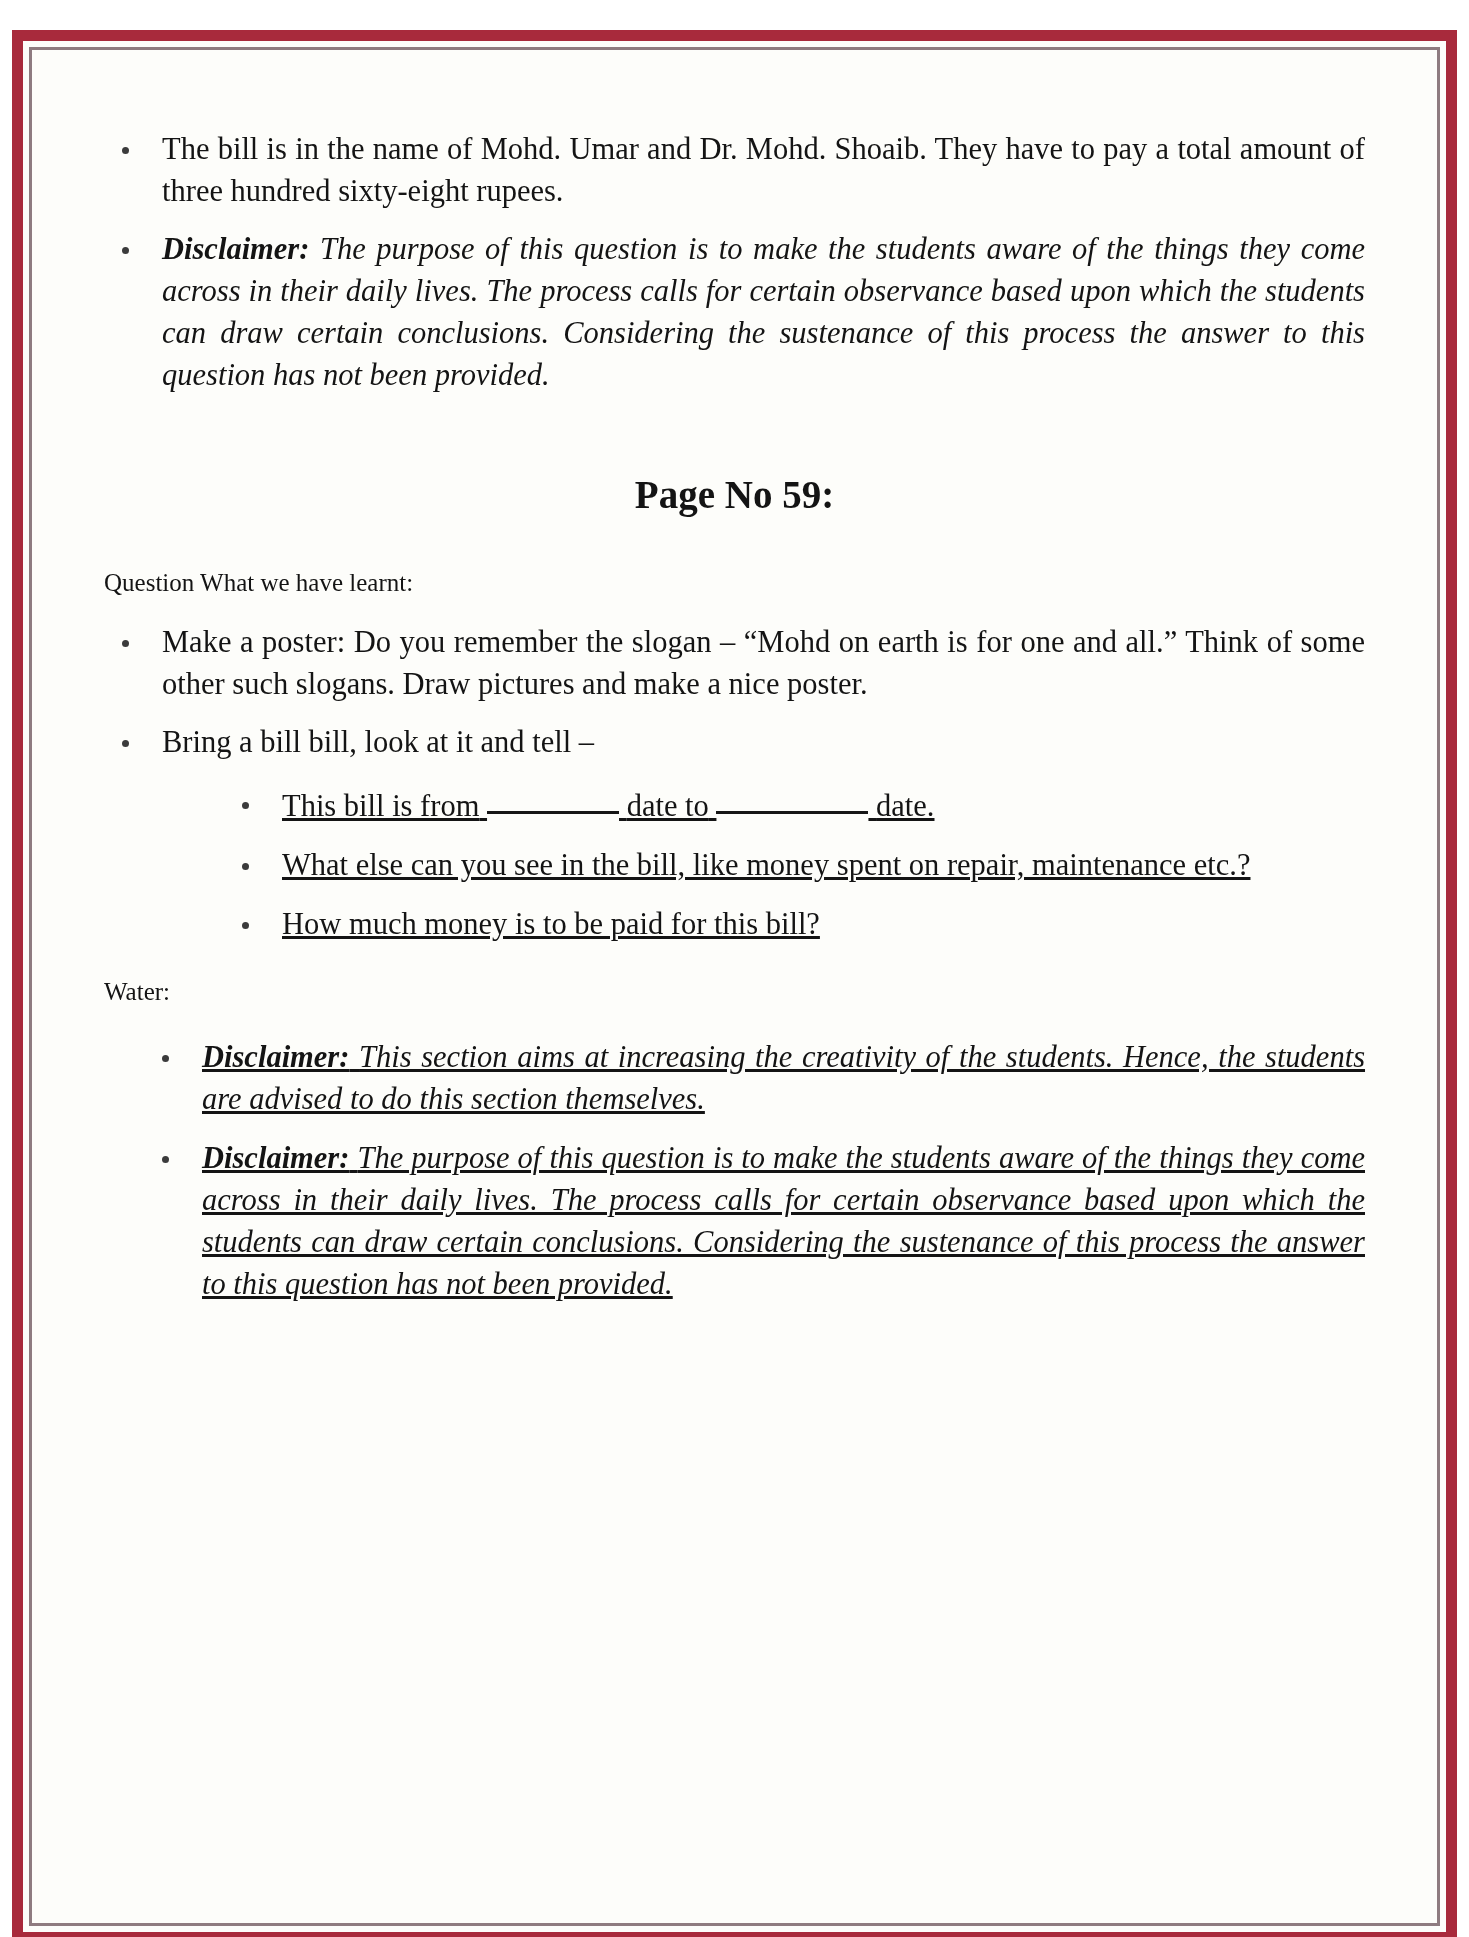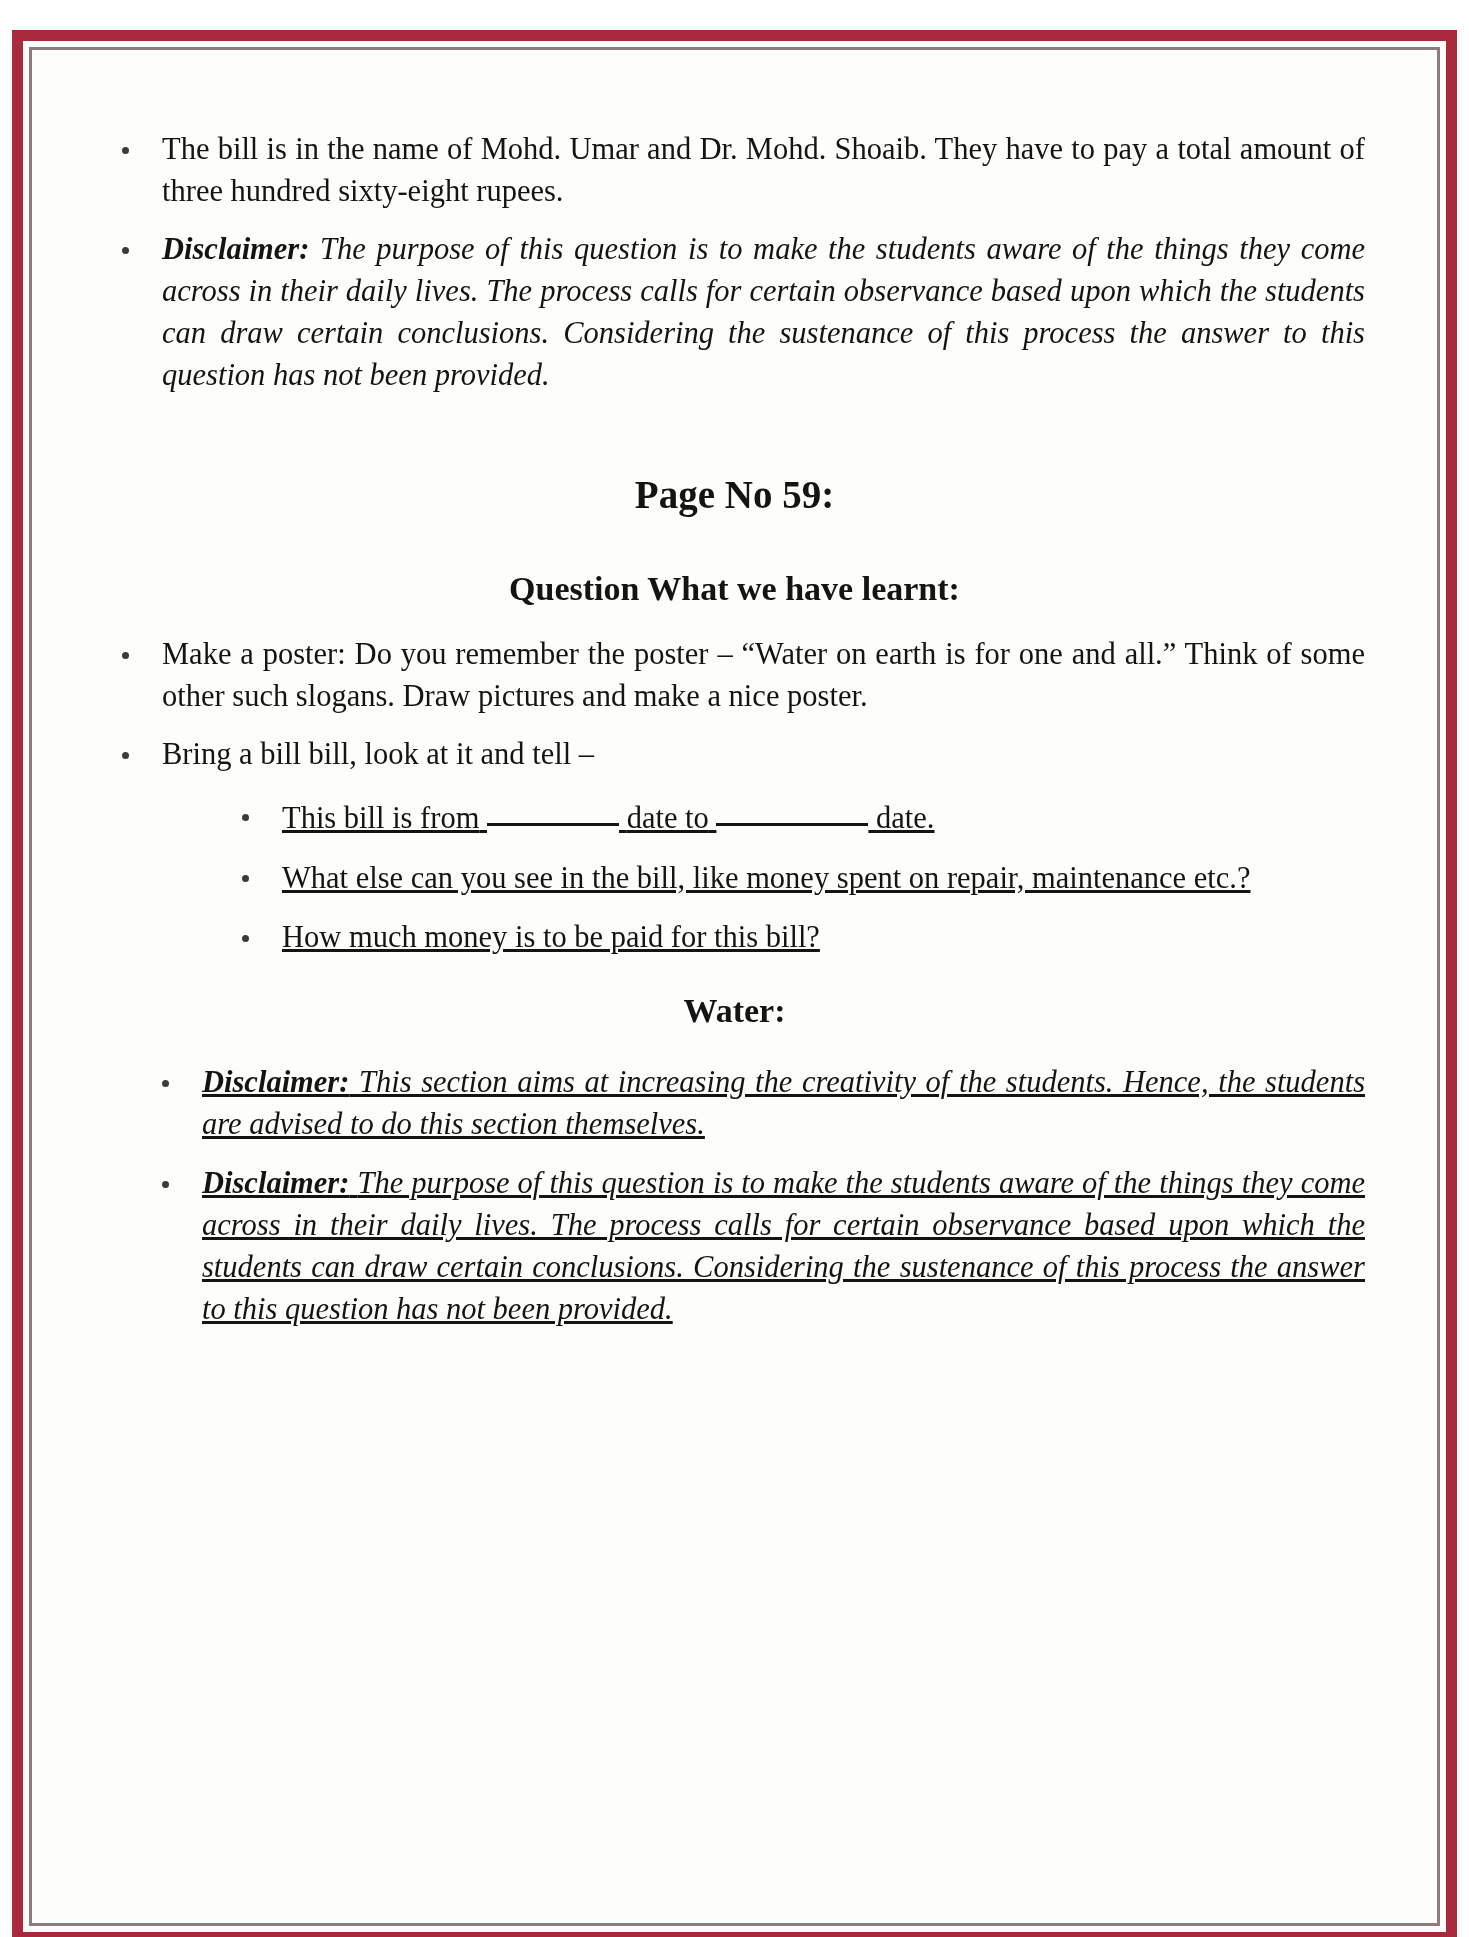--- a/index.html
+++ b/index.html
@@ -119,24 +119,23 @@
   }
 
   .page-no {
     text-align: center;
     font-weight: bold;
     font-size: 39px;
     margin: 72px 0 44px 0;
   }
 
   .section-head {
-    font-weight: bold;
-    font-size: 34px;
+    font-weight: normal;
+    font-size: 25px;
     margin: 0 0 20px 0;
-    text-align: center;
   }
   .section-head.answer {
     margin: 30px 0 8px 0;
   }
 
   .blank {
     display: inline-block;
     width: 132px;
     border-bottom: 3px solid #161616;
     vertical-align: 2px;
@@ -164,21 +163,21 @@
             <span class="italic">The purpose of this question is to make the students aware of the things they come across in their daily lives. The process calls for certain observance based upon which the students can draw certain conclusions. Considering the sustenance of this process the answer to this question has not been provided.</span>
           </li>
         </ul>
 
         <div class="page-no">Page No 59:</div>
 
         <div class="section-head">Question What we have learnt:</div>
 
         <ul class="lvl1">
           <li class="b1">
-            <span>Make a poster: Do you remember the poster – “Water on earth is for one and all.” Think of some other such slogans. Draw pictures and make a nice poster.</span>
+            <span>Make a poster: Do you remember the slogan – “Mohd on earth is for one and all.” Think of some other such slogans. Draw pictures and make a nice poster.</span>
           </li>
           <li class="b1">
             <span>Bring a bill bill, look at it and tell –</span>
 
             <ul class="lvl2">
               <li class="b2">
                 <span>This bill is from</span>
                 <span class="blank"></span>
                 <span>date to</span>
                 <span class="blank wide"></span>

